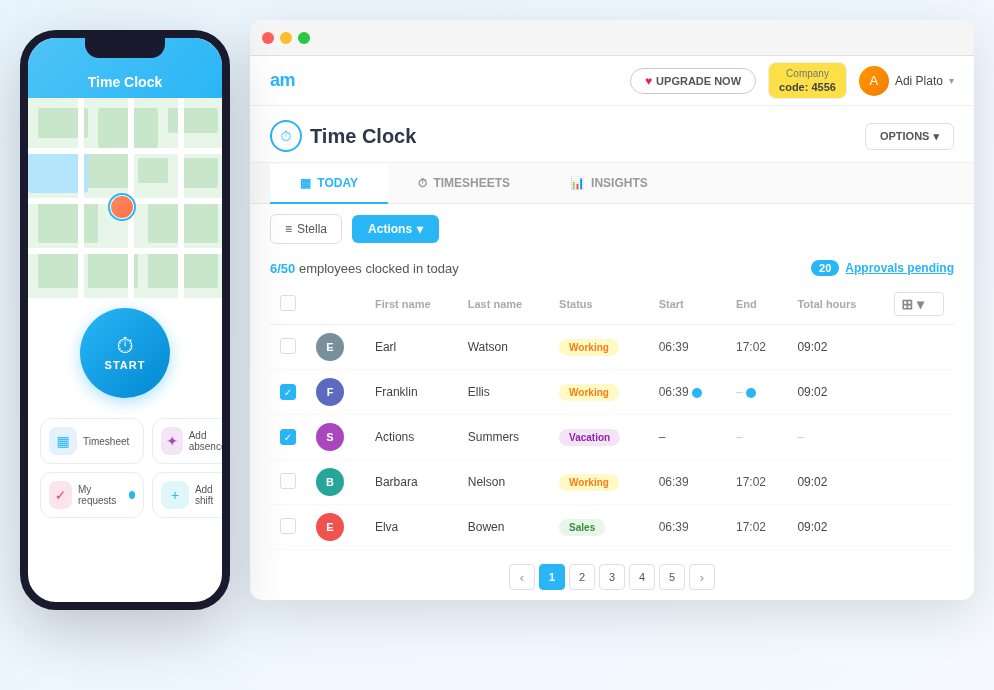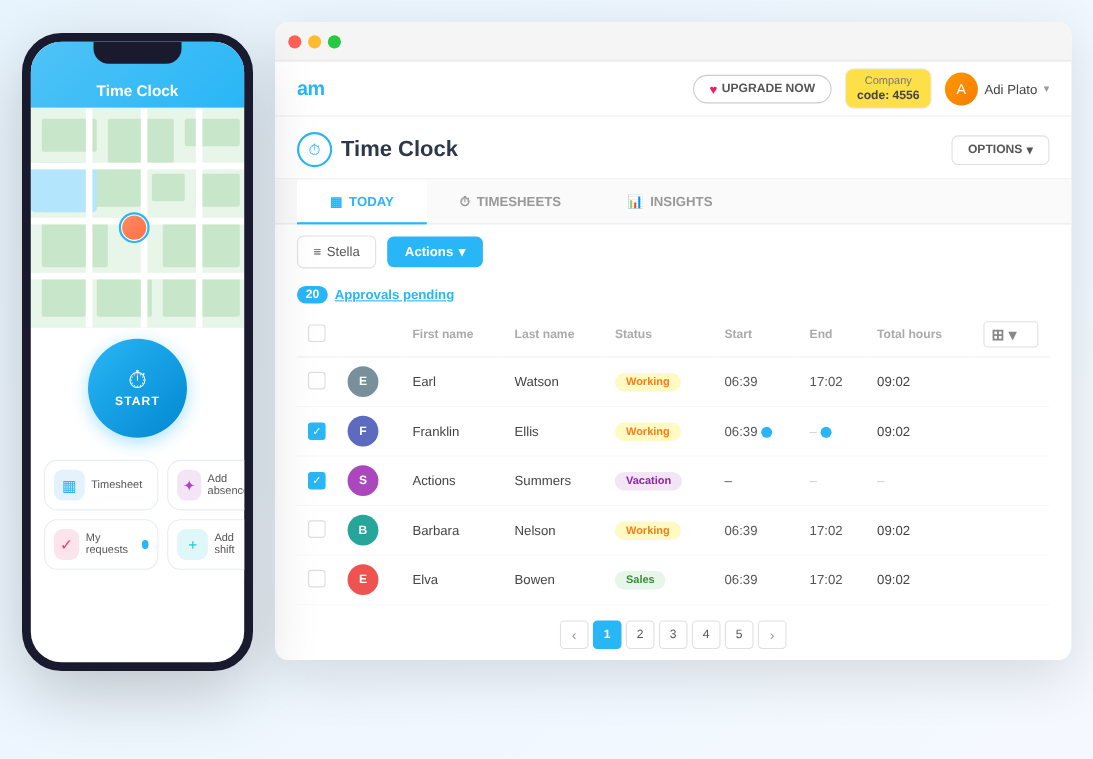--- a/index.html
+++ b/index.html
@@ -676,20 +676,24 @@
         <span>Stella</span>
       </button>
       <button class="actions-btn">
         <span>Actions</span>
         <span>▾</span>
       </button>
       <div class="toolbar-spacer"></div>
     </div>
 
     <div class="summary-row">
+      <div class="clocked-in-text">
+        <span class="count">6/50</span>
+        <span> employees clocked in today</span>
+      </div>
       <div class="approvals-badge">
         <span class="badge-number">20</span>
         <span class="approvals-link">Approvals pending</span>
       </div>
     </div>
 
     <div class="table-container">
       <table>
         <thead>
           <tr>

